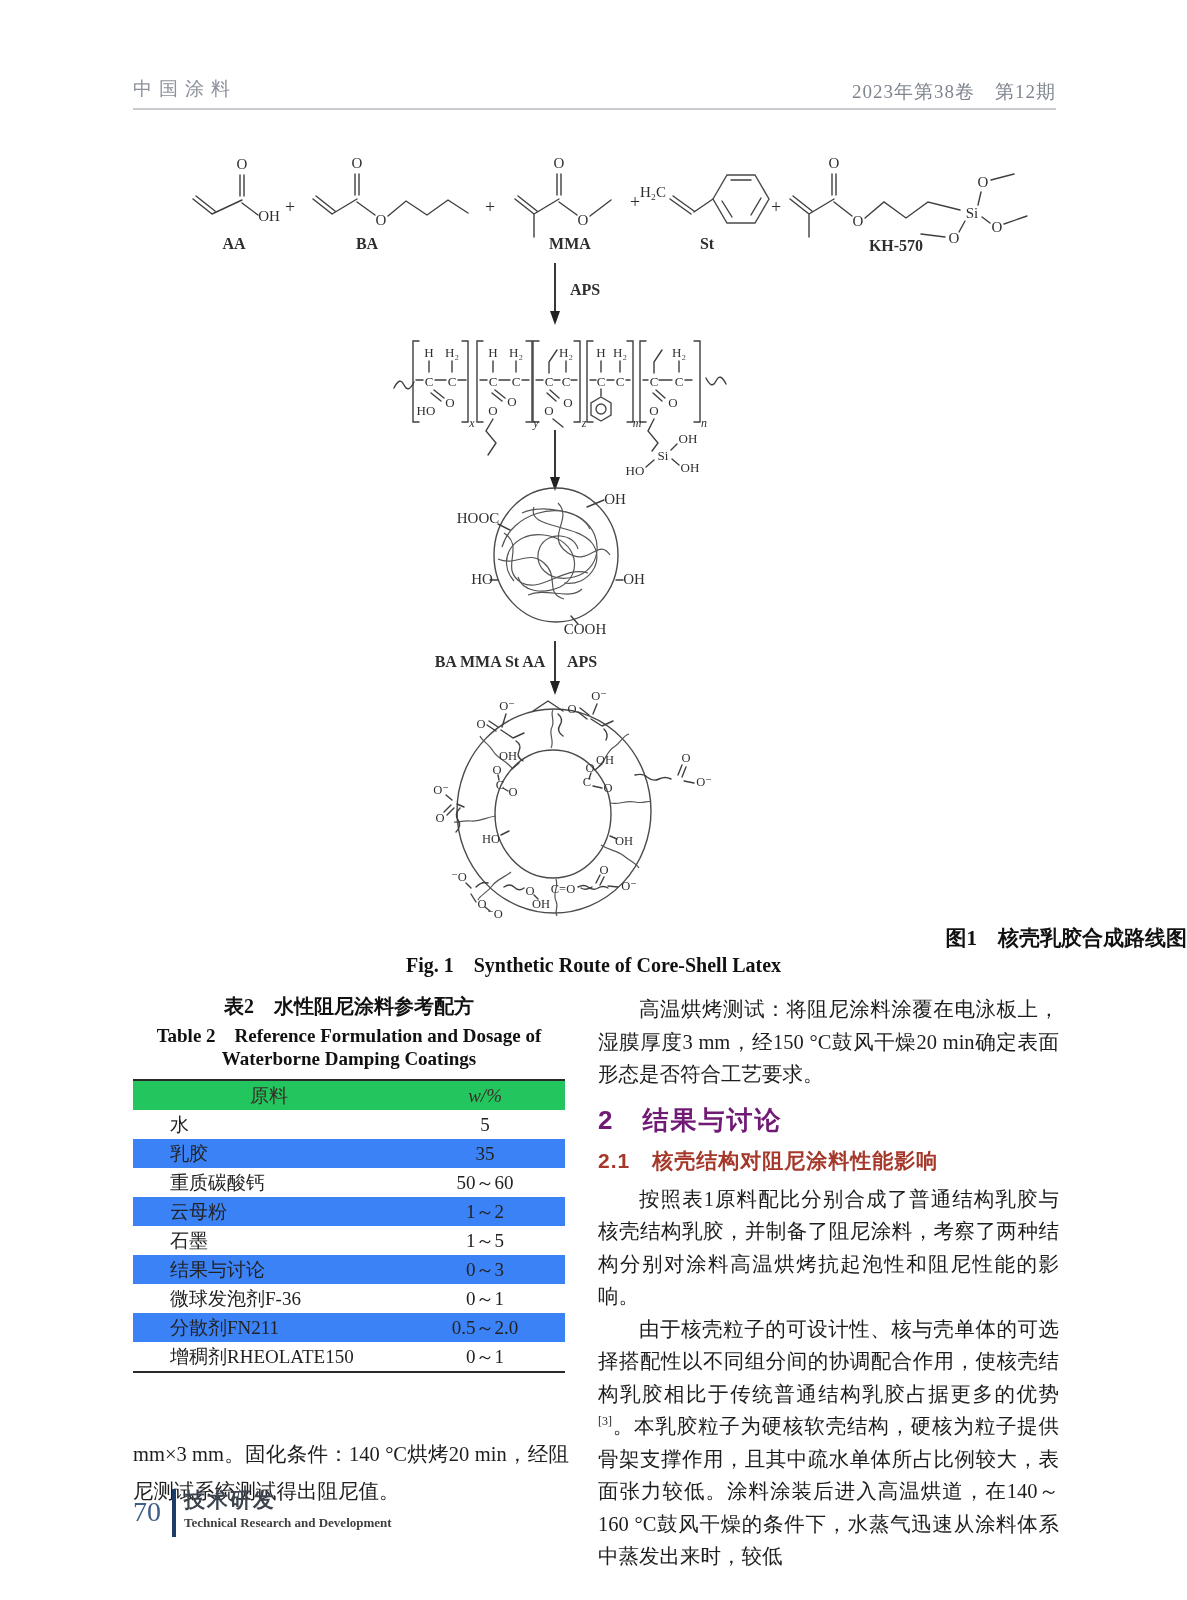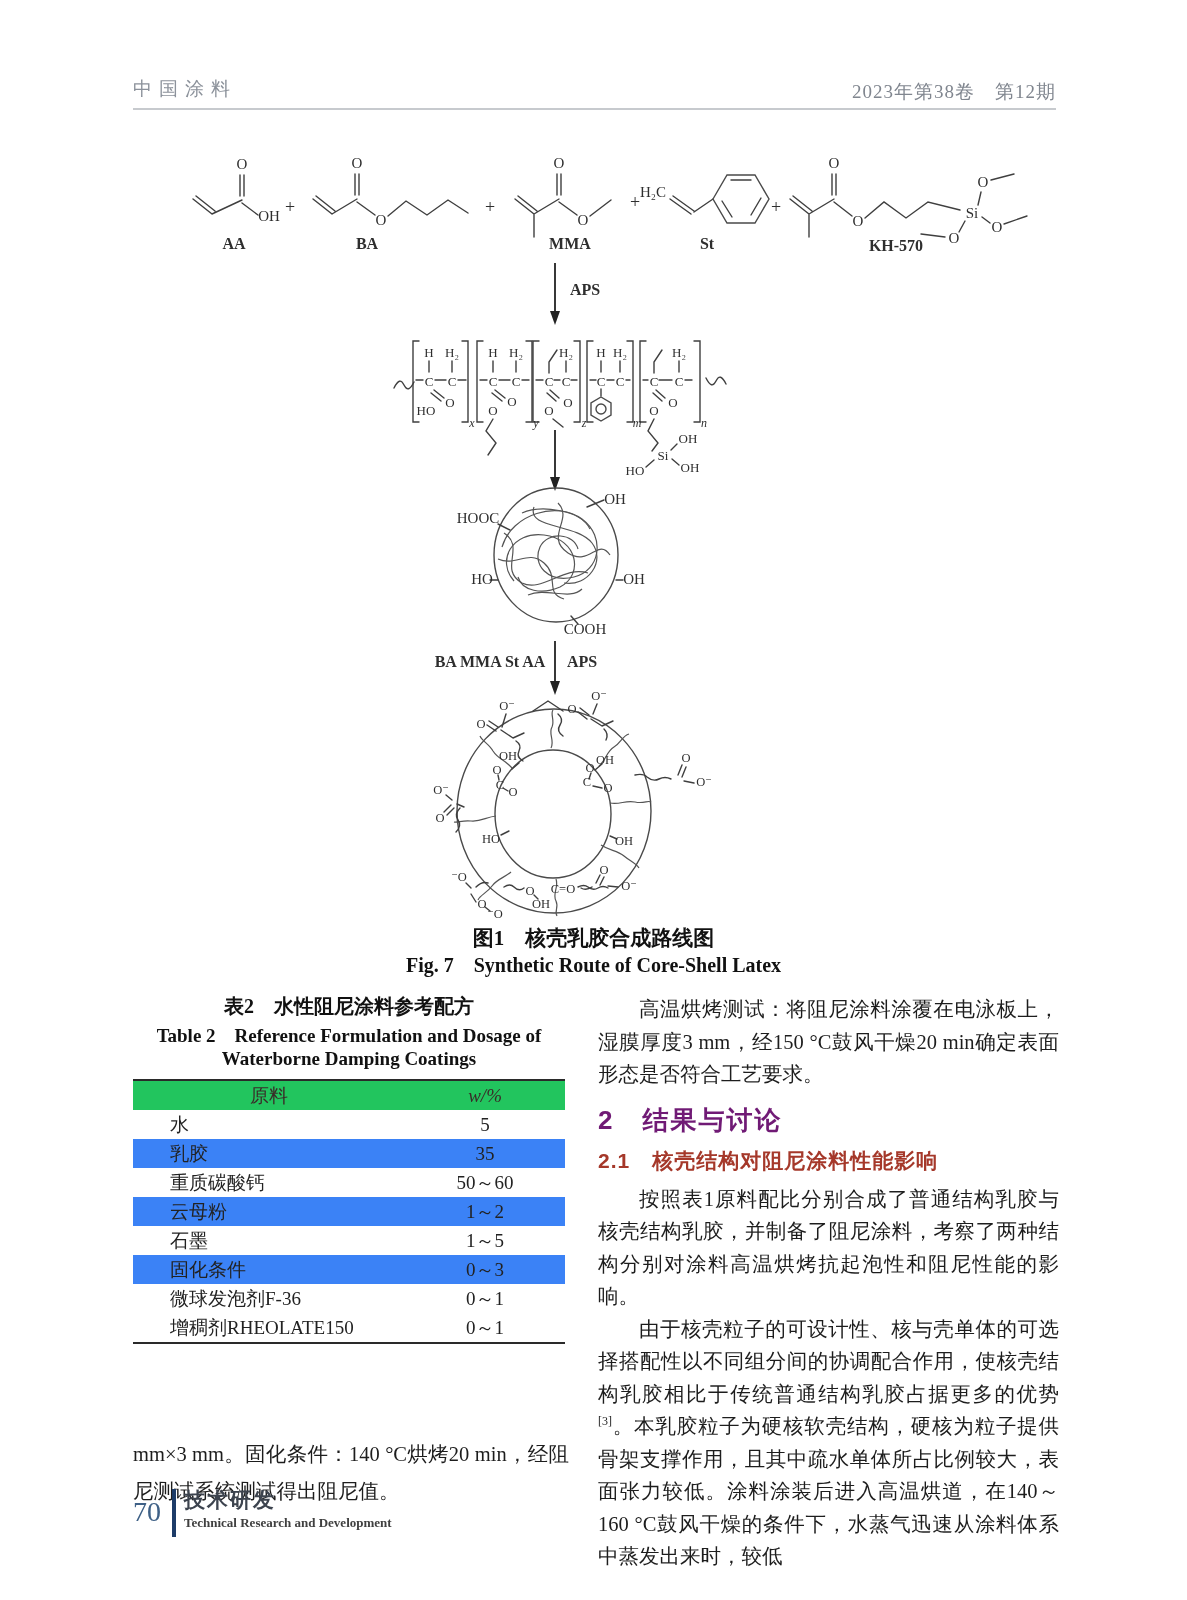--- a/index.html
+++ b/index.html
@@ -14,21 +14,21 @@
   .ring{stroke:#4a4a4a;stroke-width:1.4;fill:none;}
   .tgl{stroke:#555;stroke-width:1.2;fill:none;}
   .arr{stroke:#222;stroke-width:1.8;fill:none;}
   .ahead{fill:#222;stroke:none;}
   .at{font-size:15px;text-anchor:middle;}
   .at2{font-size:13px;text-anchor:middle;}
   .sat{font-size:12.5px;text-anchor:middle;}
   .sub{font-size:12px;font-style:italic;text-anchor:middle;}
   .plus{font-size:18px;text-anchor:middle;fill:#333;}
   .redlab{font-size:16px;font-weight:600;text-anchor:middle;fill:#9e2f22;}
-  .cap-cn{position:absolute;left:0;top:924px;width:1187px;text-align:center;font-weight:bold;font-size:21px;color:#111;}
+  .cap-cn{position:absolute;left:0;top:924px;width:1187px;text-align:right;font-weight:bold;font-size:21px;color:#111;}
   .cap-en{position:absolute;left:0;top:952px;width:1187px;text-align:center;font-weight:bold;font-size:20px;color:#111;}
   .tbl-wrap{position:absolute;left:133px;top:993px;width:432px;}
   .tbl-title-cn{text-align:center;font-weight:bold;font-size:20px;color:#111;}
   .tbl-title-en{text-align:center;font-weight:bold;font-size:19px;line-height:23px;color:#111;margin-top:4px;}
   table.t2{width:100%;border-collapse:collapse;margin-top:9px;border-top:2px solid #2a2a2a;border-bottom:2px solid #2a2a2a;font-size:19px;}
   table.t2 th,table.t2 td{height:29px;padding:0;font-weight:normal;color:#222;}
   table.t2 thead tr{background:#22c55e;}
   table.t2 tbody tr.alt{background:#3b82f6;}
   table.t2 td.mat{text-align:left;padding-left:37px;width:63%;}
   table.t2 th.mat{text-align:center;width:63%;color:#3a2b28;}
@@ -268,21 +268,21 @@
       <text class="sat" x="367" y="639">O</text>
       <text class="sat" x="370" y="654">C</text>
       <text class="sat" x="383" y="661">O</text>
       <text class="sat" x="460" y="637">O</text>
       <text class="sat" x="457" y="651">C</text>
       <text class="sat" x="478" y="657">O</text>
     </g>
   </svg>
 
   <div class="cap-cn">图1　核壳乳胶合成路线图</div>
-  <div class="cap-en">Fig. 7　Synthetic Route of Core-Shell Latex</div>
+  <div class="cap-en">Fig. 1　Synthetic Route of Core-Shell Latex</div>
 
   <div class="tbl-wrap">
     <div class="tbl-title-cn">表2　水性阻尼涂料参考配方</div>
     <div class="tbl-title-en">
       <div>Table 2　Reference Formulation and Dosage of</div>
       <div>Waterborne Damping Coatings</div>
     </div>
     <table class="t2">
       <thead>
         <tr>
@@ -305,26 +305,30 @@
           </tr>
         <tr class="alt">
             <td class="mat">云母粉</td>
             <td class="val">1～2</td>
           </tr>
         <tr>
             <td class="mat">石墨</td>
             <td class="val">1～5</td>
           </tr>
         <tr class="alt">
-            <td class="mat">固化条件</td>
+            <td class="mat">结果与讨论</td>
             <td class="val">0～3</td>
           </tr>
         <tr>
             <td class="mat">微球发泡剂F-36</td>
             <td class="val">0～1</td>
+          </tr>
+        <tr class="alt">
+            <td class="mat">分散剂FN211</td>
+            <td class="val">0.5～2.0</td>
           </tr>
         <tr>
             <td class="mat">增稠剂RHEOLATE150</td>
             <td class="val">0～1</td>
           </tr>
       </tbody>
     </table>
   </div>
 
   <div class="cont-text">mm×3 mm。固化条件：140 °C烘烤20 min，经阻尼测试系统测试得出阻尼值。</div>

